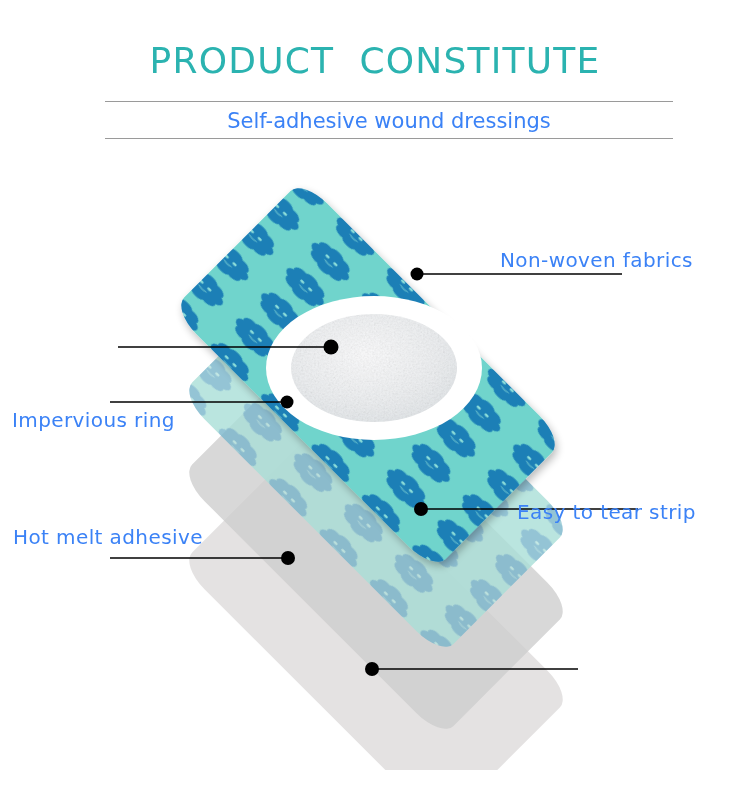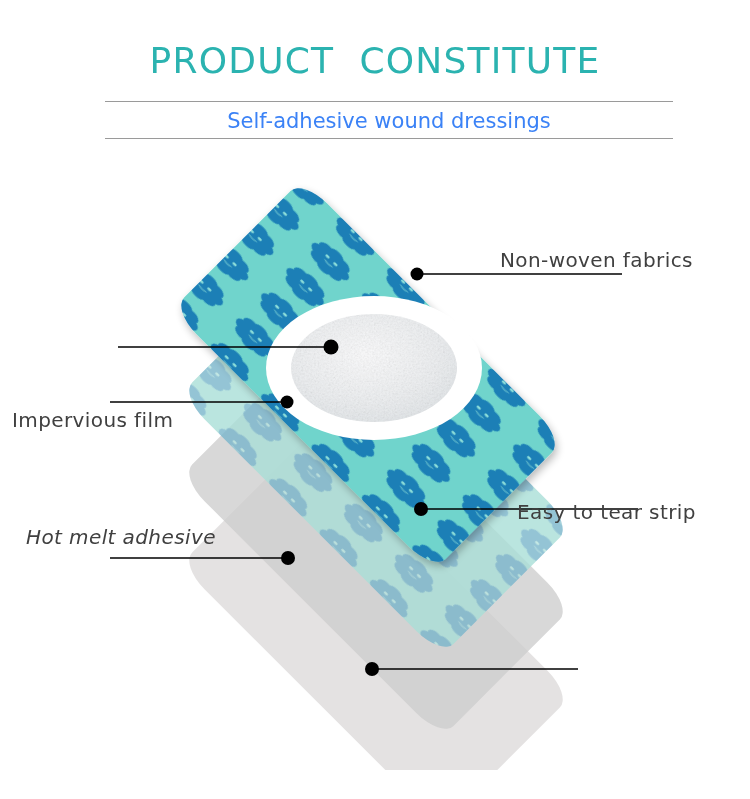--- a/index.html
+++ b/index.html
@@ -65,21 +65,21 @@
     position: absolute;
     left: 0;
     top: 0;
   }
 
   
   .callout-label {
     position: absolute;
     font-family: "DejaVu Sans", sans-serif;
     font-size: 20px;
-    color: #404040;
+    color: #3b82f6;
     white-space: nowrap;
     letter-spacing: 0.4px;
   }
 </style>
 </head>
 <body>
 
 <div id="header-title">PRODUCT  CONSTITUTE</div>
 
 <div id="subtitle-block">
@@ -210,19 +210,19 @@
       <circle cx="287" cy="232" r="6.5"></circle>
       <circle cx="421" cy="339" r="7.0"></circle>
       <circle cx="288" cy="388" r="7.0"></circle>
       <circle cx="372" cy="499" r="7.0"></circle>
     </g>
   </svg>
 
   <div class="callout-label" style="left:500px; top:78px;">Non-woven fabrics</div>
 
 
-  <div class="callout-label" style="left:12px; top:238px;">Impervious film</div>
+  <div class="callout-label" style="left:12px; top:238px;">Impervious ring</div>
 
   <div class="callout-label" style="left:517px; top:310px;margin-top:20px;">Easy to tear strip</div>
 
-  <div class="callout-label" style="left:26px; top:355px;font-style:italic;">Hot melt adhesive</div>
+  <div class="callout-label" style="left:13px; top:355px;">Hot melt adhesive</div>
 
 </div>
 
 </body></html>

